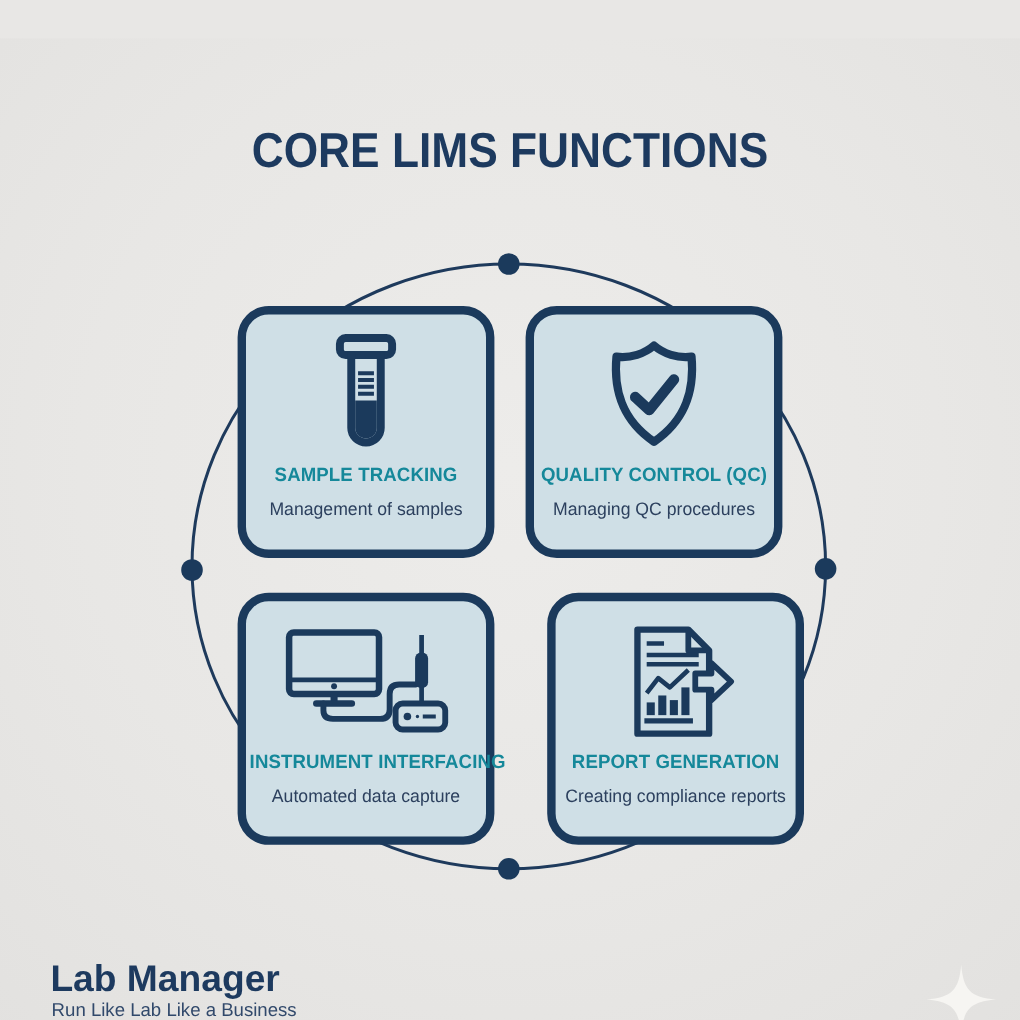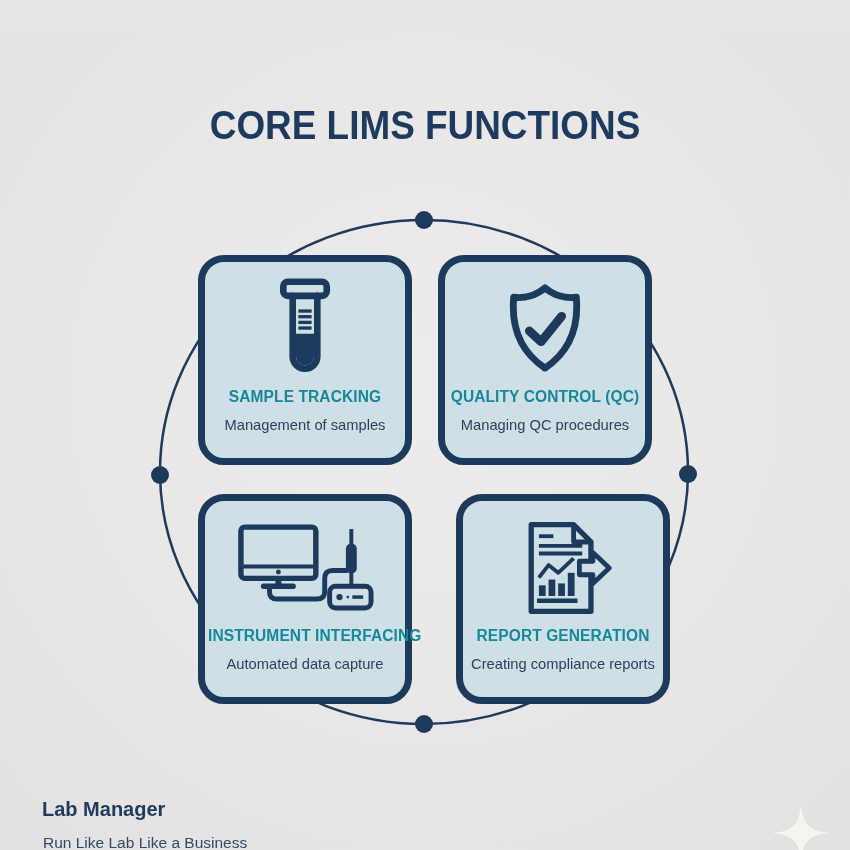--- a/index.html
+++ b/index.html
@@ -32,21 +32,21 @@
   .card-title{
     color:#15889a;font-weight:bold;font-size:16px;letter-spacing:0.1px;
     white-space:nowrap;text-align:center;transform:scaleX(0.97);
   }
   .card-sub{
     color:#2c405e;font-size:15px;margin-top:10px;text-align:center;
     white-space:nowrap;transform:scaleX(0.98);
   }
   .brand{
     position:absolute;left:42px;top:766px;margin:0;
-    font-size:20px;font-weight:bold;color:#1d3a5f;letter-spacing:0;text-align:right;
+    font-size:31px;font-weight:bold;color:#1d3a5f;letter-spacing:0;text-align:right;
   }
   .tagline{
     position:absolute;left:43px;top:802px;
     font-size:15.5px;color:#31496b;
   }
   .sparkle{position:absolute;left:772px;top:772px;}
 </style>
 </head>
 <body>
 

